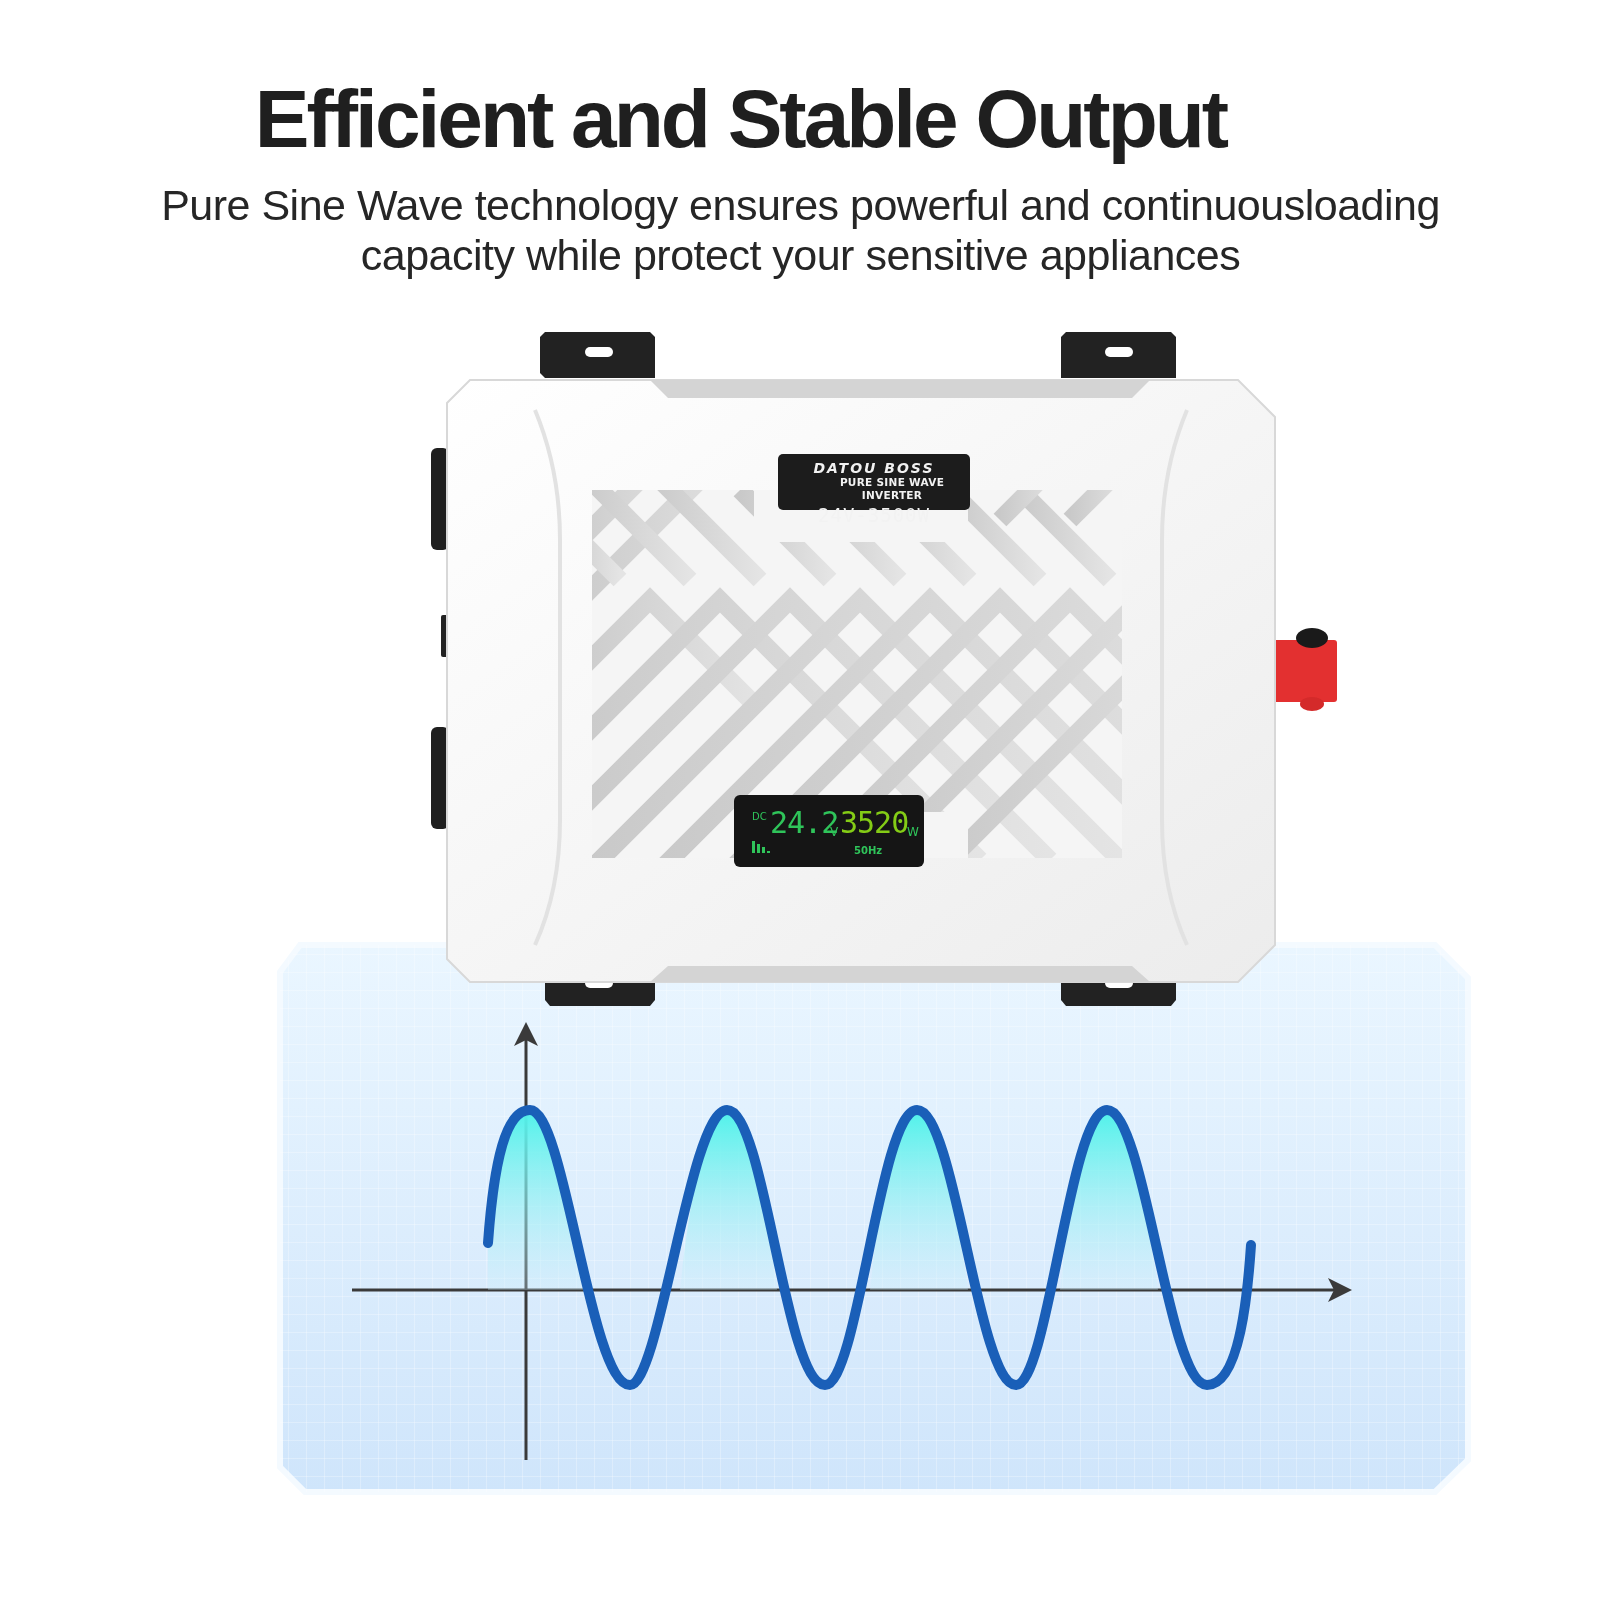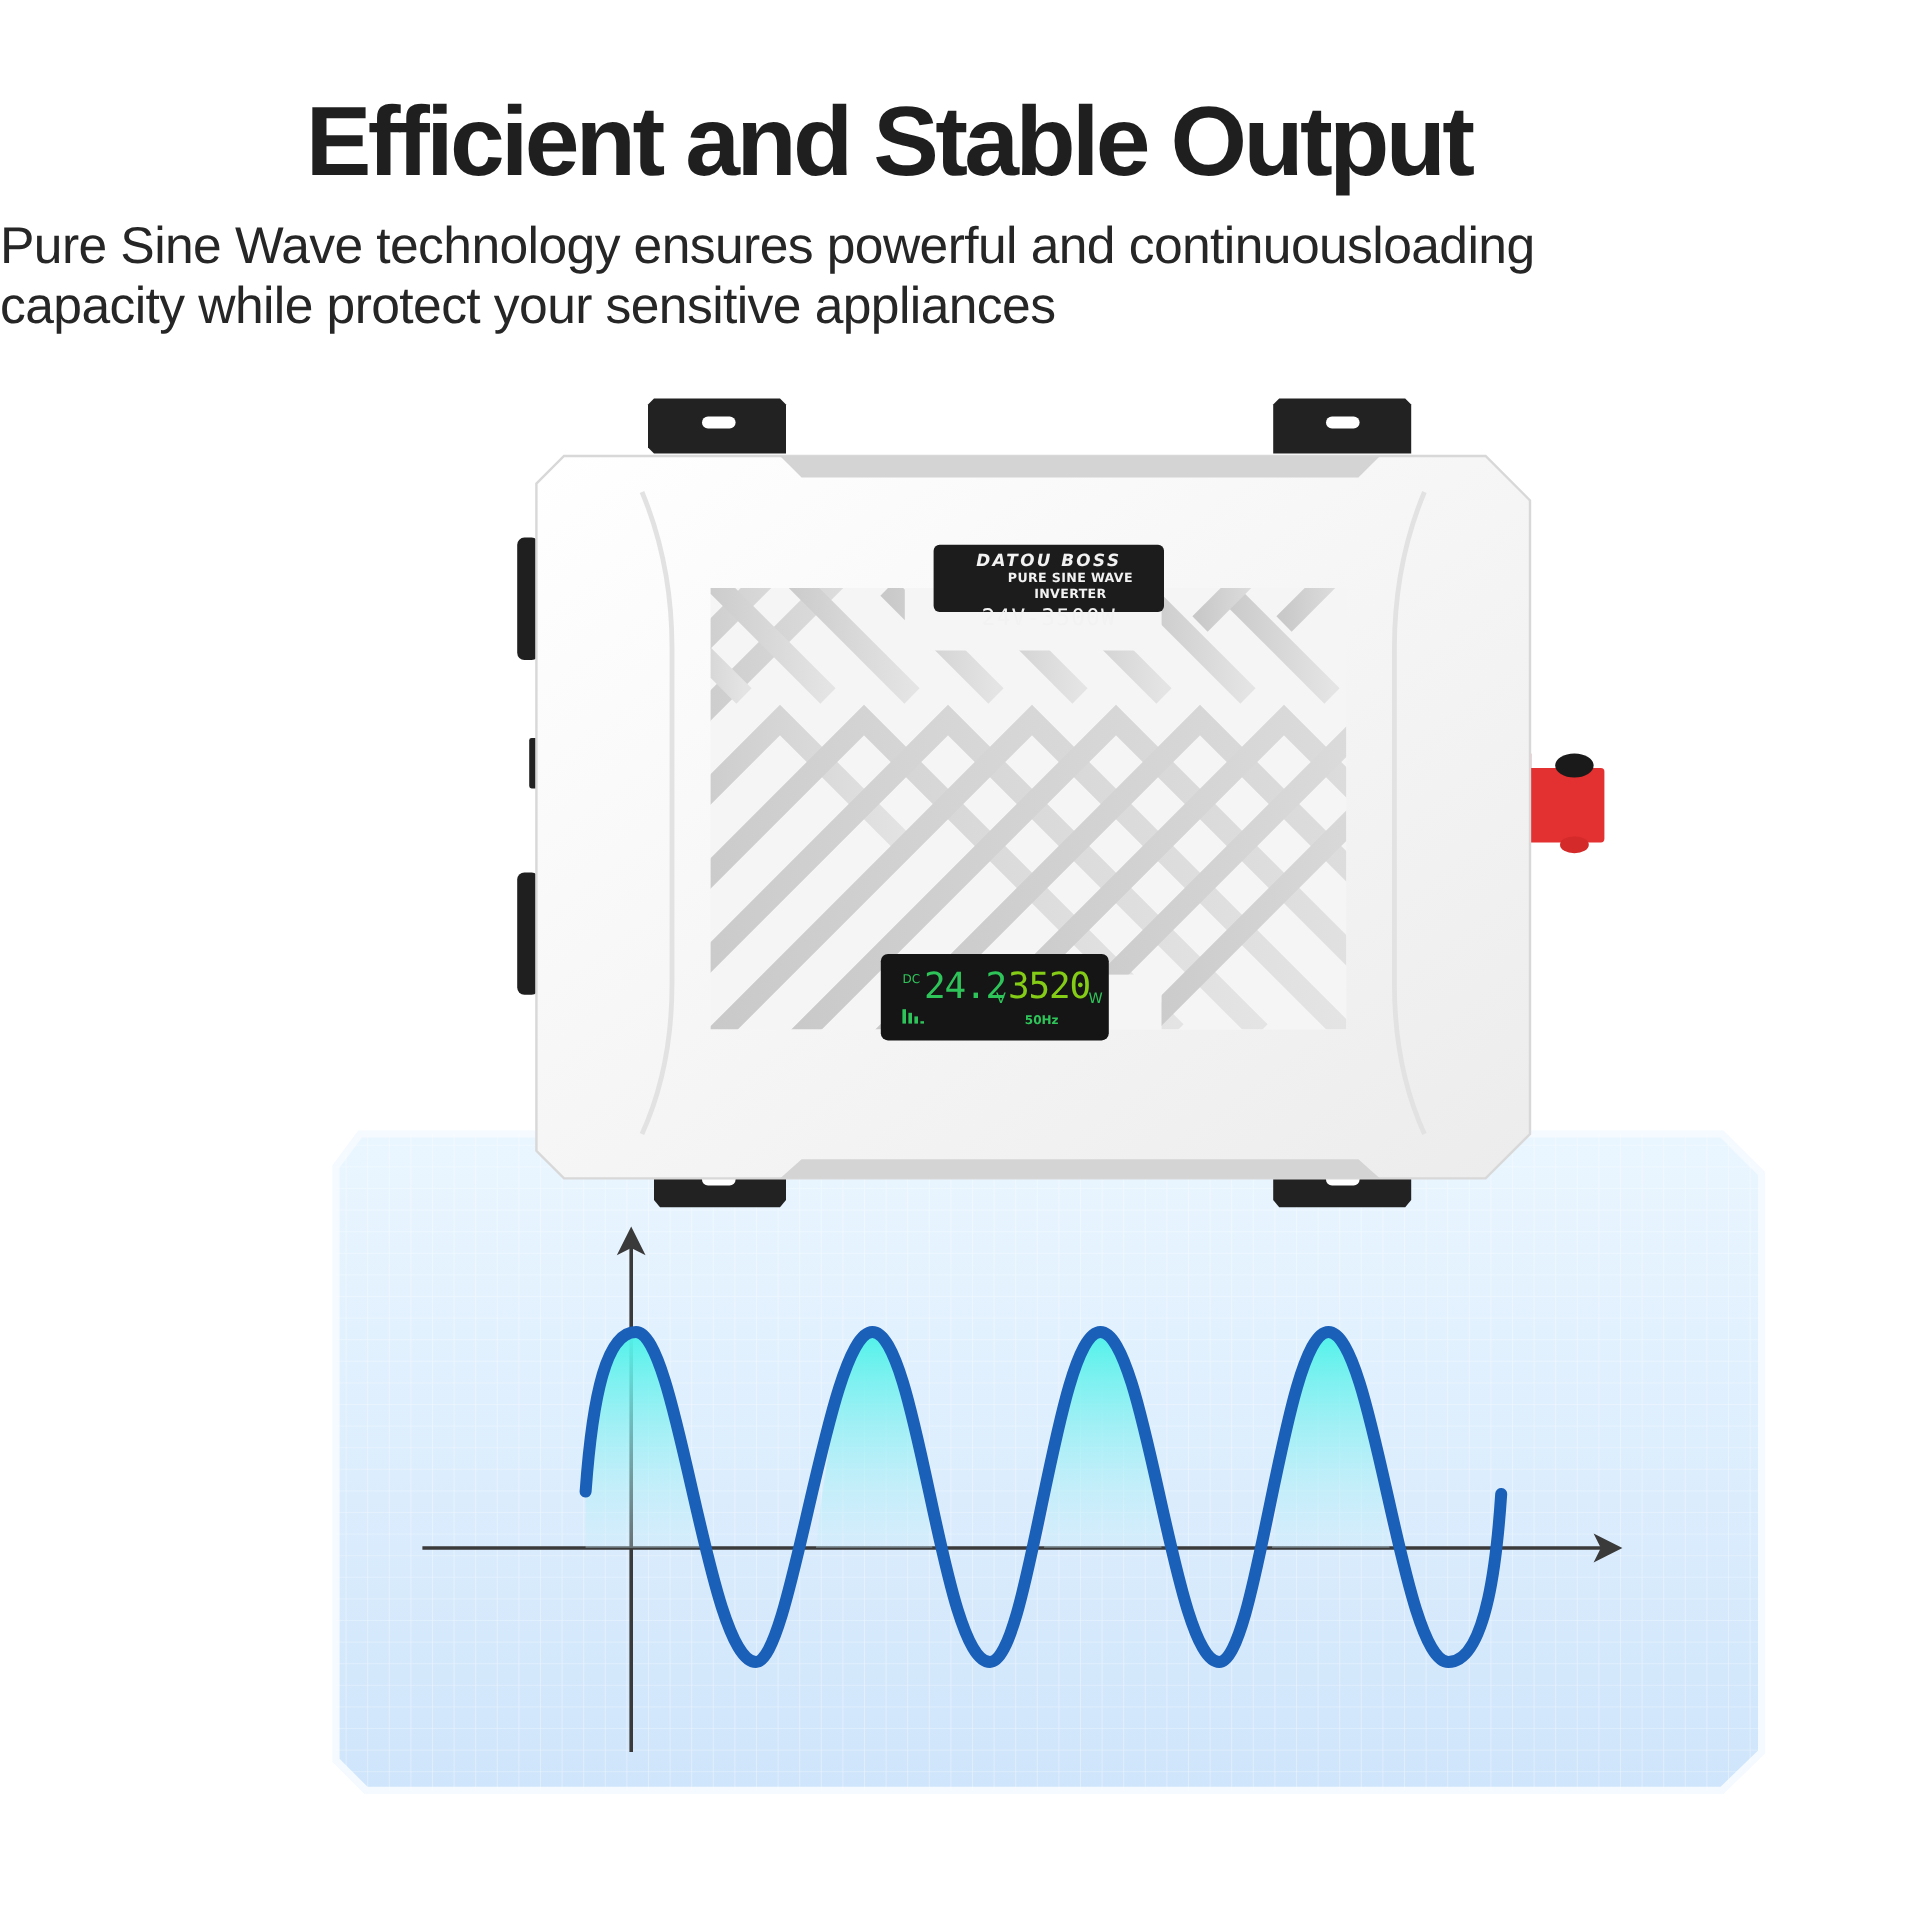--- a/index.html
+++ b/index.html
@@ -1,18 +1,18 @@
 <!DOCTYPE html>
 <html><head>
 <meta charset="utf-8">
 <style>
   html,body{margin:0;padding:0;background:#ffffff;}
   body{width:1601px;height:1601px;position:relative;overflow:hidden;font-family:"Liberation Sans","DejaVu Sans",sans-serif;}
   .headline{position:absolute;left:0;top:78px;width:1481px;text-align:center;font-family:"Liberation Sans",sans-serif;font-weight:bold;font-size:82px;letter-spacing:-3px;color:#1f1f1f;line-height:1;}
-  .sub{position:absolute;left:0;width:1601px;text-align:left;font-family:"Liberation Sans",sans-serif;font-size:43px;color:#262626;line-height:1;letter-spacing:-0.5px;}
+  .sub{position:absolute;left:0;width:1601px;text-align:center;font-family:"Liberation Sans",sans-serif;font-size:43px;color:#262626;line-height:1;letter-spacing:-0.5px;}
   .sub1{top:184px;}
   .sub2{top:234px;}
   svg{position:absolute;left:0;top:0;}
   .label-panel{position:absolute;left:738px;top:454px;width:192px;height:56px;background:#1c1c1c;border-radius:5px;color:#f2f2f2;text-align:center;margin-left:40px;}
   .brand{font-family:"DejaVu Sans",sans-serif;font-weight:bold;font-style:italic;font-size:14px;letter-spacing:2px;margin-top:6px;line-height:16px;}
   .ptype{font-family:"DejaVu Sans",sans-serif;font-weight:bold;font-size:10.5px;letter-spacing:0.3px;line-height:13px;padding-left:36px;}
   .rating{font-family:"DejaVu Sans Mono",monospace;font-weight:normal;font-size:19px;letter-spacing:1px;line-height:26px;}
   .lcd{position:absolute;left:734px;top:795px;width:190px;height:72px;background:#151515;border-radius:6px;}
   .lcd .dc{position:absolute;left:18px;top:16px;font-size:10px;color:#2fc45a;font-family:"DejaVu Sans",sans-serif;}
   .lcd .volts{position:absolute;left:36px;top:12px;font-family:"DejaVu Sans Mono",monospace;font-size:30px;color:#2fc45a;letter-spacing:-1px;line-height:32px;}

